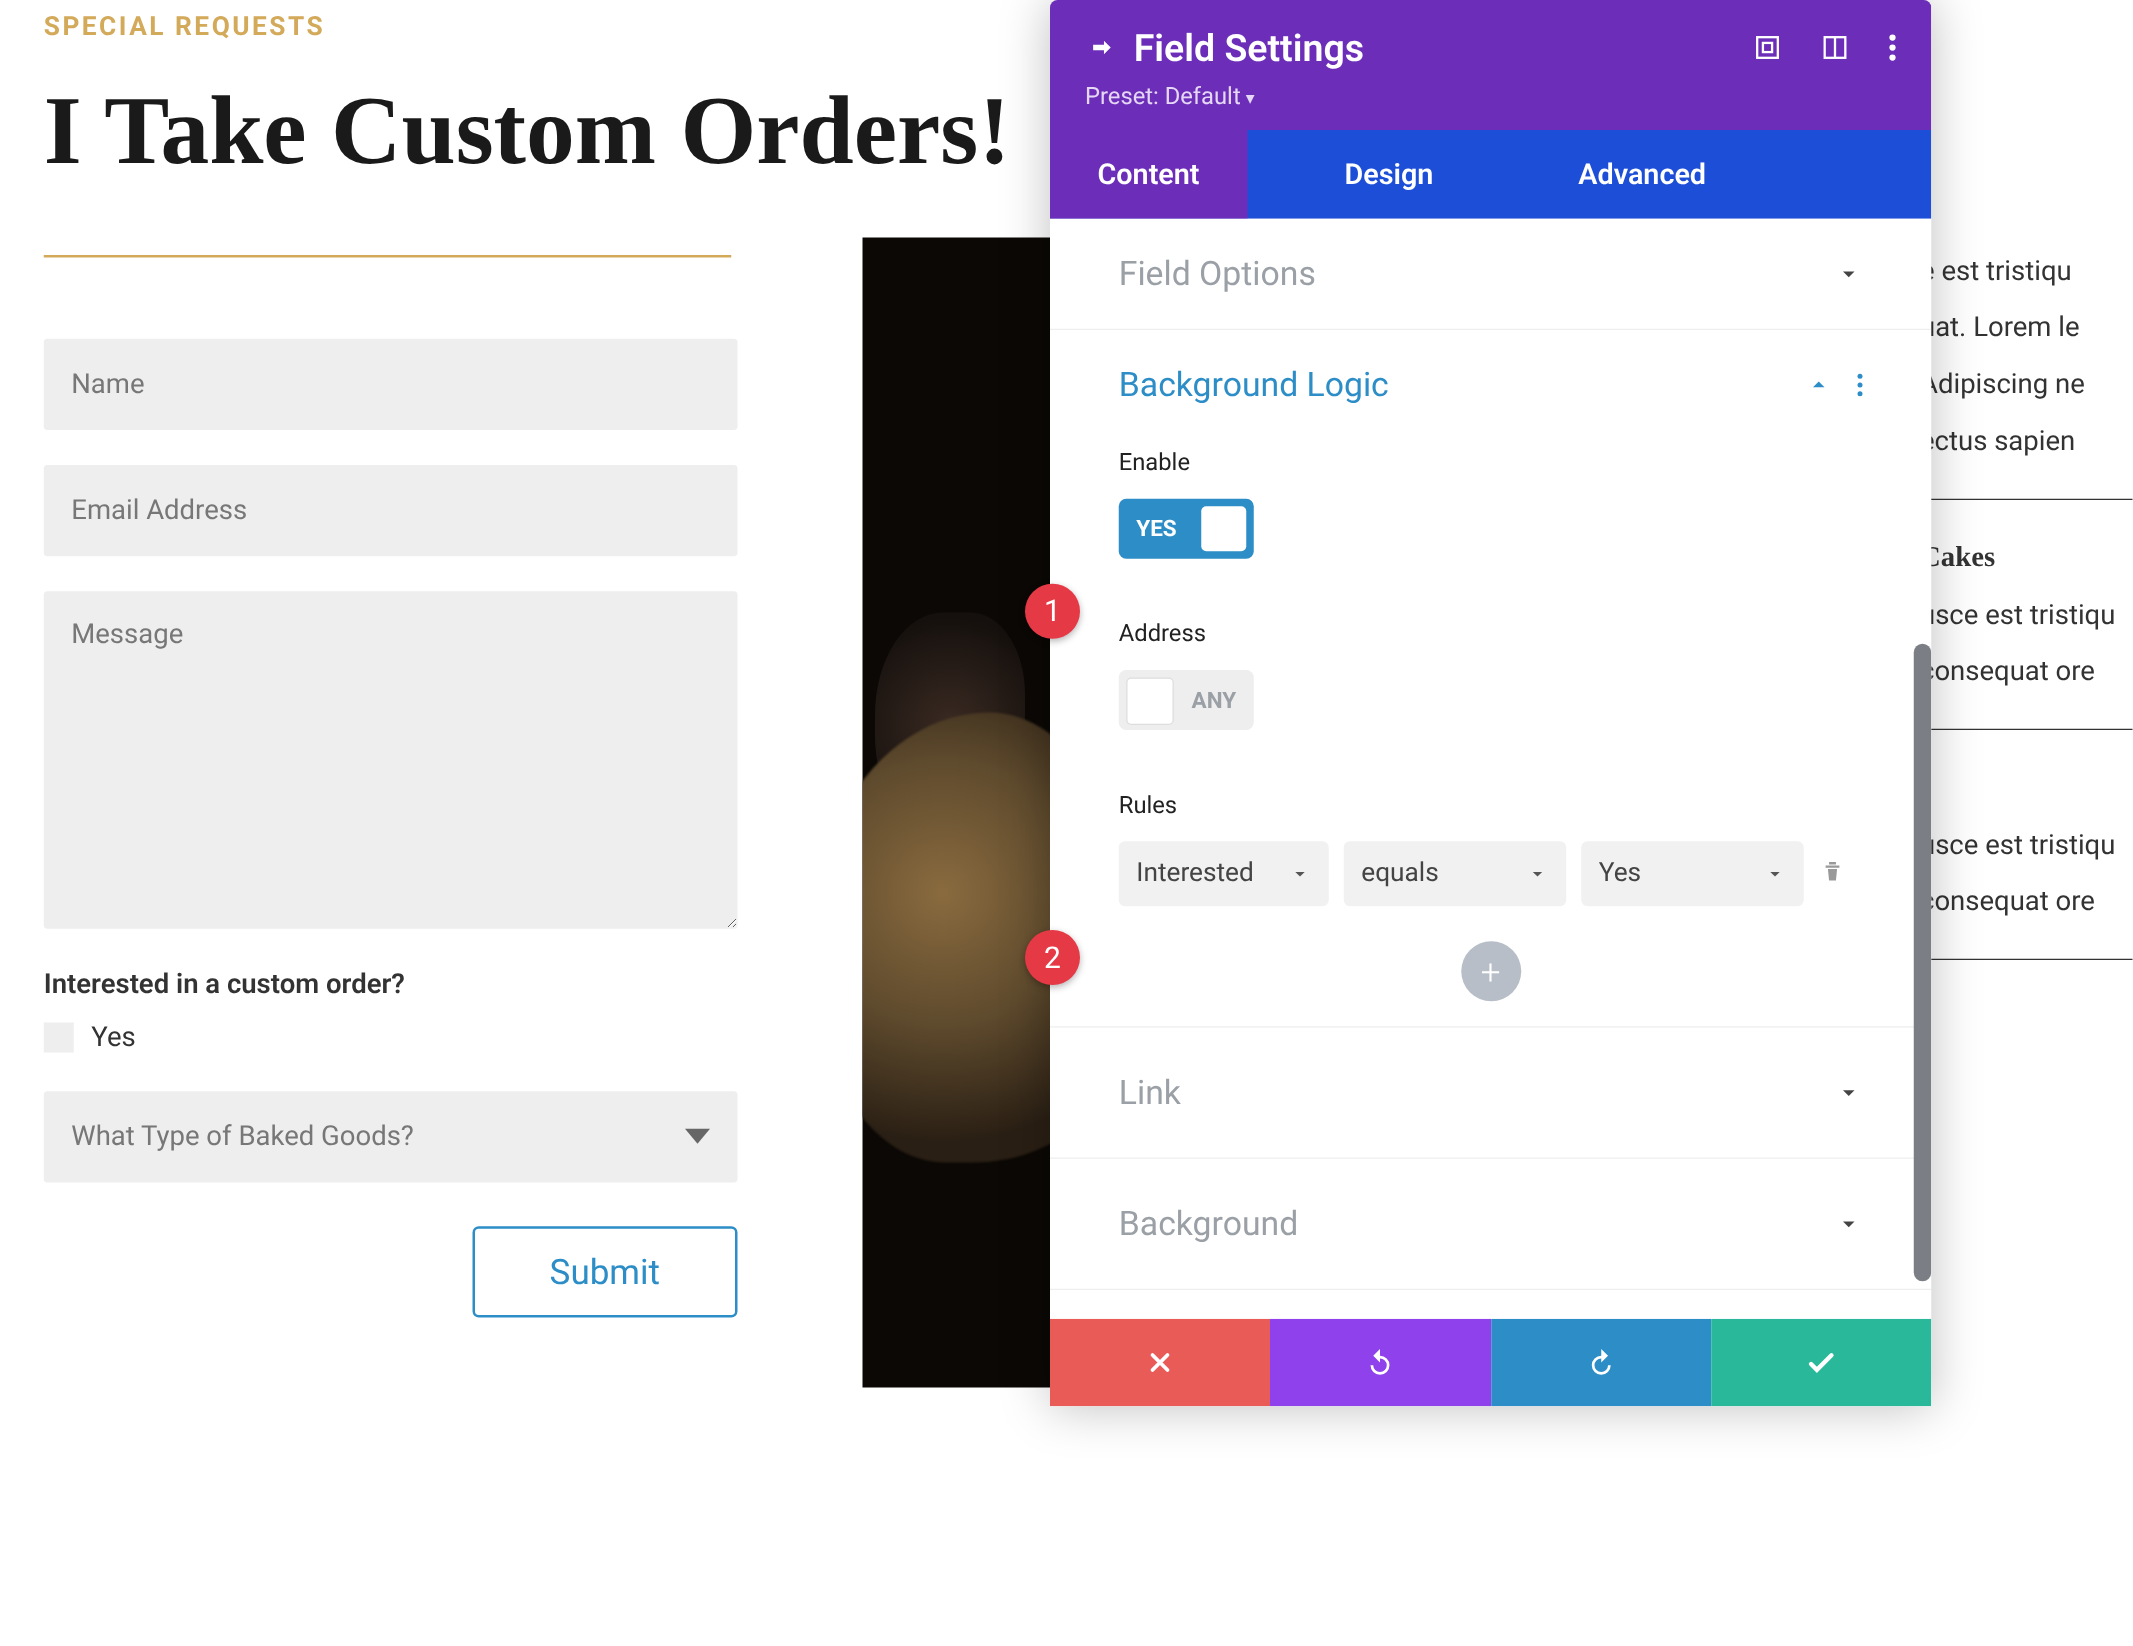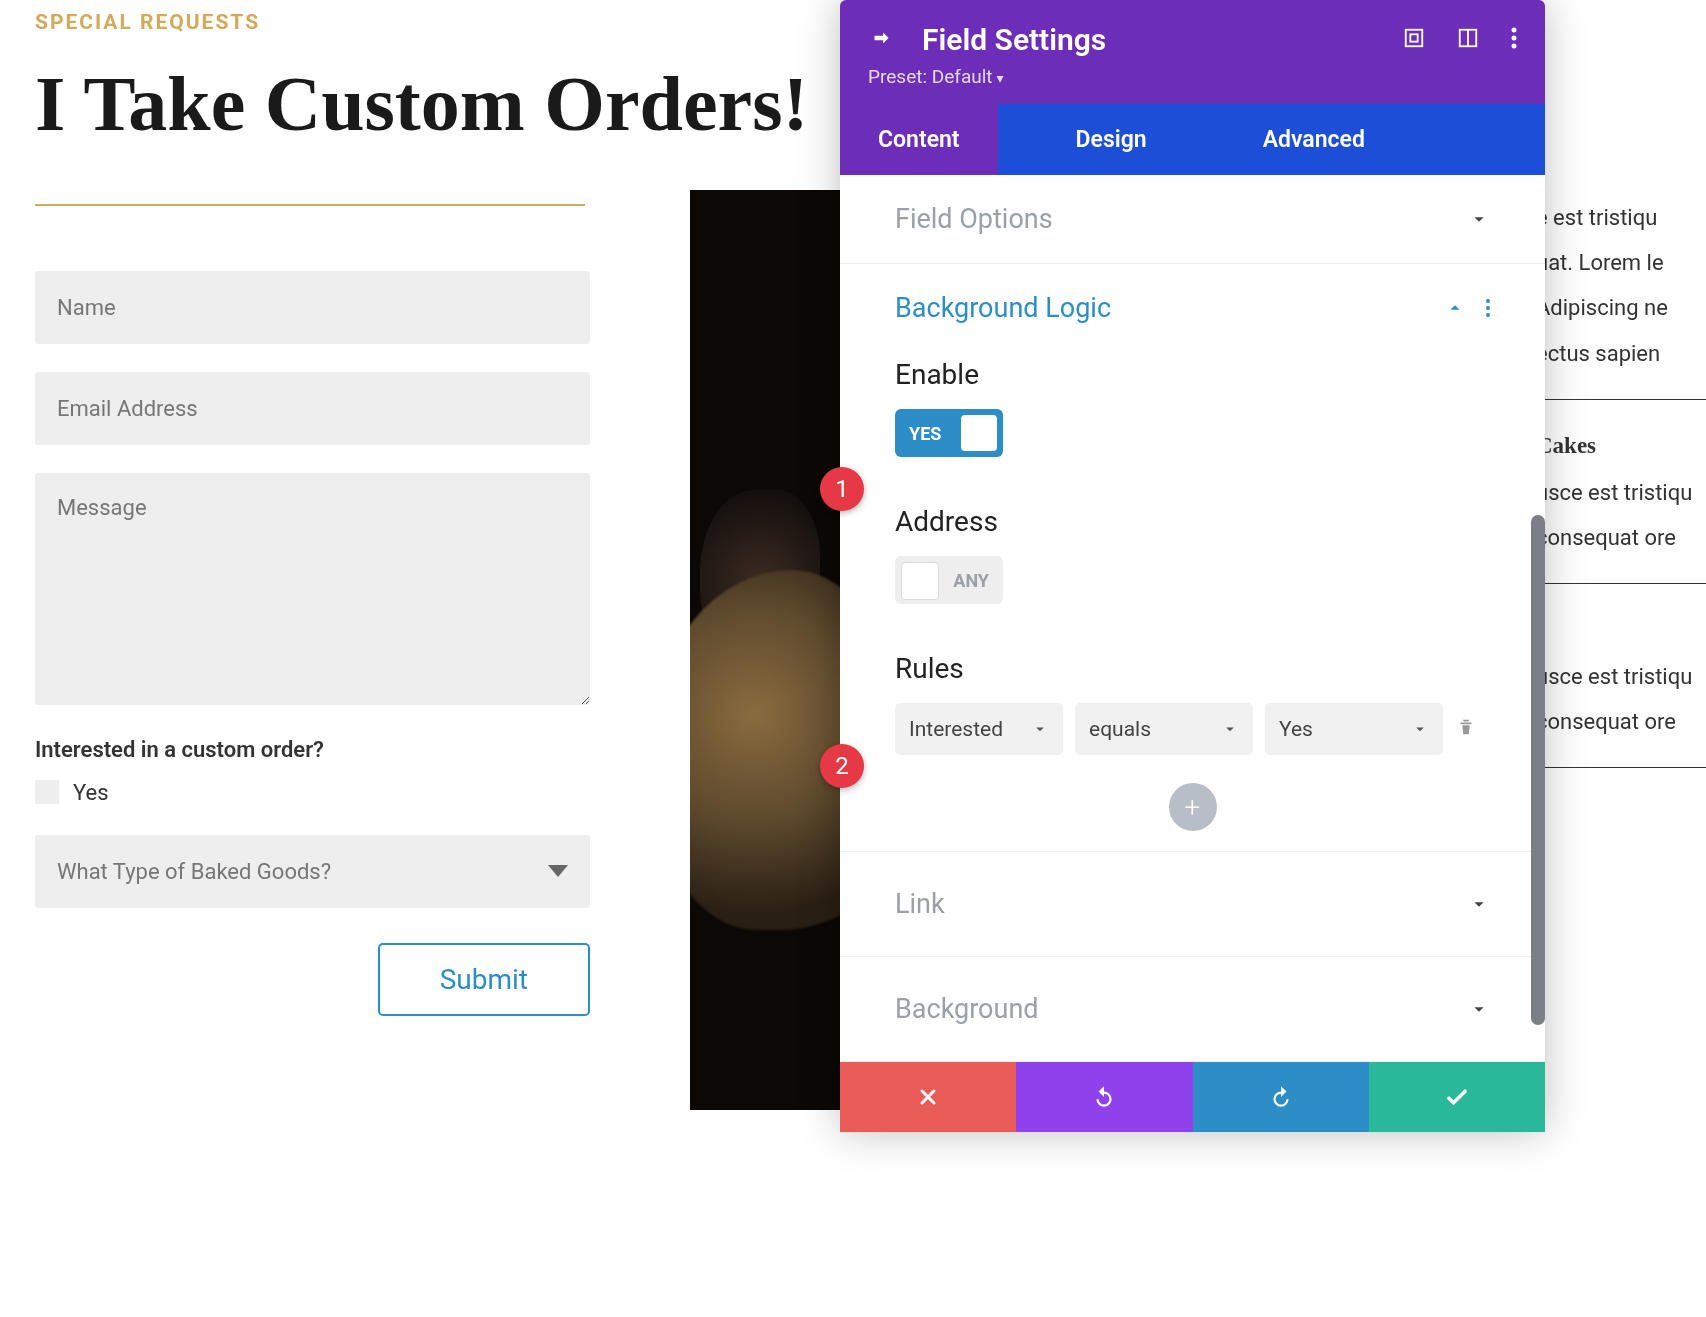--- a/index.html
+++ b/index.html
@@ -4,41 +4,41 @@
 <style>
 *{box-sizing:border-box;margin:0;padding:0;font-family:-apple-system,BlinkMacSystemFont,"Segoe UI",Roboto,sans-serif}
 body{background:#fff;width:1706px;height:1317px;position:relative;overflow:hidden}
 .page-wrap{padding:10px 35px;position:relative}
 .eyebrow{color:#d3a95a;font-weight:700;letter-spacing:2px;font-size:21px;margin-bottom:25px}
 .headline{font-family:Georgia,"Times New Roman",serif;font-weight:700;font-size:78px;line-height:1.15;color:#1a1a1a;margin-bottom:55px}
 .divider{border:none;border-top:2px solid #d3a95a;width:550px;margin-bottom:65px}
 .form-col{width:555px}
 .field{width:100%;background:#eee;border:none;padding:24px 22px;font-size:22px;color:#555;margin-bottom:28px;border-radius:3px}
 .field::placeholder{color:#777}
-.msg{height:232px;resize:both;padding-top:22px}
+.msg{height:270px;resize:both;padding-top:22px}
 .q-label{font-size:22px;color:#333;font-weight:600;margin-bottom:18px}
 .chk-row{display:flex;align-items:center;gap:14px;margin-bottom:30px}
 .chk{width:24px;height:24px;background:#eee;border:none}
 .chk-lab{font-size:22px;color:#333}
 .select{width:100%;background:#eee;border:none;padding:24px 22px;font-size:22px;color:#777;border-radius:3px;display:flex;justify-content:space-between;align-items:center;margin-bottom:35px}
 .caret{width:0;height:0;border-left:10px solid transparent;border-right:10px solid transparent;border-top:12px solid #666}
 .submit{float:right;border:2px solid #2d8dc7;background:#fff;color:#2d8dc7;font-size:28px;padding:18px 60px;border-radius:5px}
 .bread-img{position:absolute;left:690px;top:190px;width:360px;height:920px;background:#0b0805;overflow:hidden}
 .bread-inner{position:absolute;left:-40px;top:380px;width:260px;height:360px;background:radial-gradient(circle at 40% 40%,#8a6b3f 0%,#5e4a2d 40%,#2a1f14 75%);border-radius:60% 50% 55% 45%/55% 60% 40% 50%;filter:blur(1px)}
 .hand{position:absolute;left:10px;top:300px;width:120px;height:180px;background:radial-gradient(circle at 50% 50%,#3a2a22,#15100d 80%);border-radius:50% 40% 60% 50%}
 .side-text{position:absolute;right:-10px;top:200px;width:180px;font-family:Georgia,serif;font-size:22px;color:#333;line-height:1.6}
 .side-text p{margin-bottom:10px}
 .side-divider{border:none;border-top:1px solid #333;margin:28px 0}
 .side-h{font-weight:700;font-family:Georgia,serif;font-size:23px}
 
 
 .panel{position:absolute;left:840px;top:0;width:705px;background:#fff;box-shadow:0 0 40px rgba(0,0,0,0.25);border-radius:6px 6px 0 0;overflow:hidden}
 .panel-hdr{background:#6c2eb9;color:#fff;padding:22px 28px 16px}
 .hdr-top{display:flex;align-items:center;justify-content:space-between;margin-bottom:8px}
-.hdr-left{display:flex;align-items:center;gap:28px}
+.hdr-left{display:flex;align-items:center;gap:13px}
 .back-ico{transform:scaleX(-1)}
 .hdr-title{font-size:30px;font-weight:600}
 .hdr-icons{display:flex;gap:32px;align-items:center}
 .hdr-icons svg,.hdr-icons span{cursor:pointer}
 .preset{font-size:19px;color:#e5d7f5}
 .preset-caret{font-size:14px;margin-left:4px}
 .tabs{display:flex;background:#1d4ed8}
 .tab{flex:0 0 auto;padding:22px 38px;font-size:23px;font-weight:600;color:#fff;cursor:pointer}
 .tab.active{background:#6c2eb9}
 .tab:nth-child(2){margin-left:40px}
@@ -47,21 +47,21 @@
 .section{border-bottom:1px solid #eee;padding:28px 55px}
 .sec-row{display:flex;justify-content:space-between;align-items:center}
 .sec-title{font-size:27px;color:#9aa0a6}
 .sec-title.active{color:#2d8dc7}
 .chev{fill:#444}
 .chev.blue{fill:#2d8dc7}
 .logic-extras{display:flex;align-items:center;gap:20px}
 .dots-v{display:inline-flex;flex-direction:column;gap:3px}
 .dots-v i{width:4px;height:4px;background:#2d8dc7;border-radius:50%}
 .opt-block{padding:28px 55px 20px;border-bottom:1px solid #eee}
-.opt-label{font-size:28px;color:#222;margin-bottom:18px}
+.opt-label{font-size:19px;color:#222;margin-bottom:18px}
 .toggle{width:108px;height:48px;border-radius:6px;display:inline-flex;align-items:center;position:relative;cursor:pointer;font-weight:700;font-size:18px}
 .toggle.on{background:#2d8dc7;color:#fff;justify-content:flex-start;padding-left:14px}
 .toggle.on::after{content:"";position:absolute;right:6px;top:6px;width:36px;height:36px;background:#fff;border-radius:4px}
 .toggle.off{background:#eee;color:#9aa0a6;justify-content:flex-end;padding-right:14px}
 .toggle.off::before{content:"";position:absolute;left:6px;top:6px;width:36px;height:36px;background:#fff;border-radius:4px;border:1px solid #ddd}
 .rules-row{display:flex;gap:12px;align-items:center;margin-top:8px}
 .dd{background:#f1f1f1;border-radius:5px;height:52px;display:flex;align-items:center;justify-content:space-between;padding:0 14px;font-size:21px;color:#444}
 .dd1{width:168px}.dd2{width:178px}.dd3{width:178px}
 .dd-caret{fill:#555}
 .trash{color:#888;cursor:pointer}

